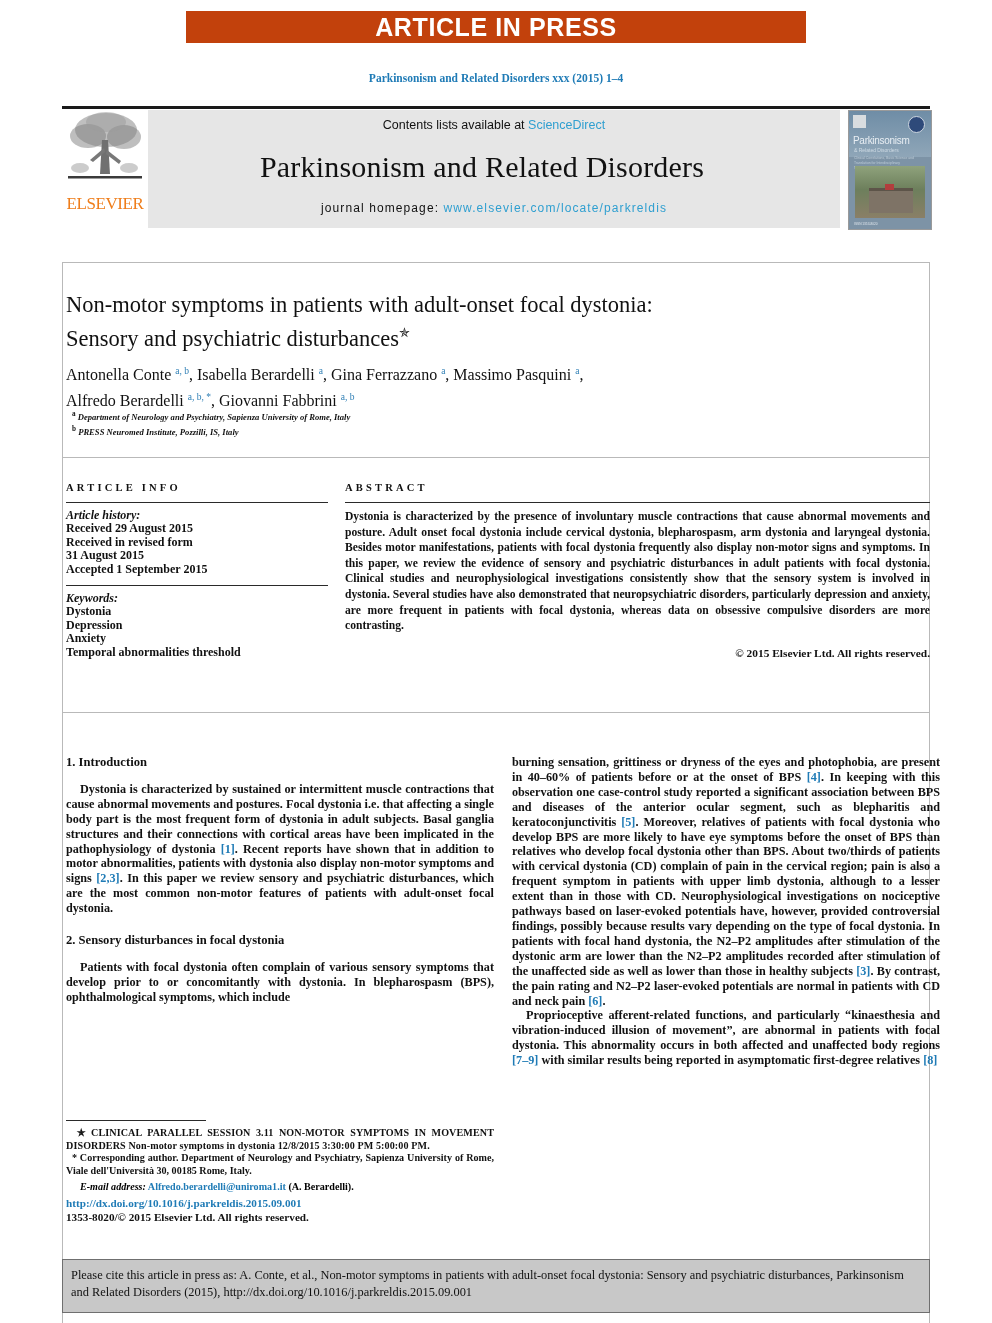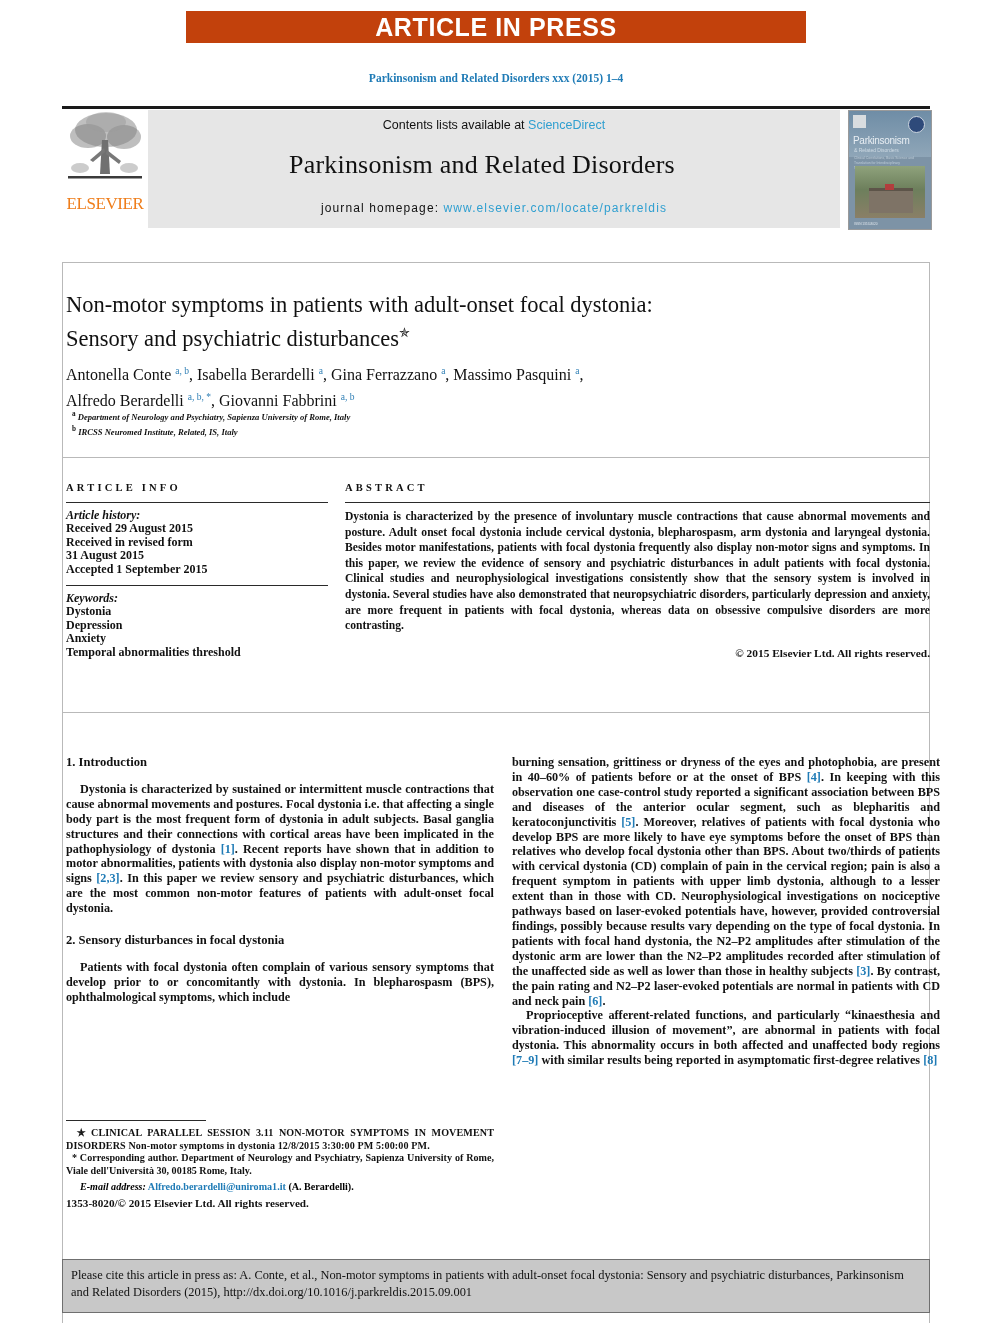--- a/index.html
+++ b/index.html
@@ -90,21 +90,21 @@
   .mast-contents .sd {
     color: #2f9fd0;
   }
   .mast-journal {
     position: absolute;
     left: 86px;
     top: 44px;
     width: 668px;
     text-align: center;
     font-family: "Liberation Serif", serif;
-    font-size: 26px;
+    font-size: 30px;
     color: #111;
     letter-spacing: 0.2px;
   }
   .mast-home {
     position: absolute;
     left: 86px;
     top: 95px;
     width: 692px;
     text-align: center;
     font-family: "Liberation Sans", sans-serif;
@@ -522,21 +522,21 @@
   </div>
 
   <div class="authors">
     <span>Antonella Conte</span>&nbsp;<sup>a, b</sup><span>, </span><span>Isabella Berardelli</span>&nbsp;<sup>a</sup><span>, </span><span>Gina Ferrazzano</span>&nbsp;<sup>a</sup><span>, </span><span>Massimo Pasquini</span>&nbsp;<sup>a</sup><span>, </span><br><span>Alfredo Berardelli</span>&nbsp;<sup>a, b, *</sup><span>, </span><span>Giovanni Fabbrini</span>&nbsp;<sup>a, b</sup>
   </div>
 
   <div class="affils">
     <sup>a</sup>
     <span>Department of Neurology and Psychiatry, Sapienza University of Rome, Italy</span><br>
     <sup>b</sup>
-    <span>IRCSS Neuromed Institute, Related, IS, Italy</span>
+    <span>PRESS Neuromed Institute, Pozzilli, IS, Italy</span>
   </div>
 
   <div class="info-col">
     <div class="sect-label">ARTICLE INFO</div>
     <div class="hr-thin"></div>
     <div class="info-body">
       <div class="ital">Article history:</div>
       <div>Received 29 August 2015</div>
       <div>Received in revised form</div>
       <div>31 August 2015</div>
@@ -572,20 +572,21 @@
   </div>
 
   <div class="fn-rule"></div>
   <div class="footnotes">
     <p class="fn smallcaps">&nbsp;&nbsp;<span>✯</span> <span>CLINICAL PARALLEL SESSION 3.11 NON-MOTOR SYMPTOMS IN MOVEMENT DISORDERS Non-motor symptoms in dystonia 12/8/2015 3:30:00 PM 5:00:00 PM.</span></p>
     <p class="fn">&nbsp;&nbsp;<span>*</span> <span>Corresponding author. Department of Neurology and Psychiatry, Sapienza University of Rome, Viale dell'Università 30, 00185 Rome, Italy.</span></p>
     <p class="fn-email"><span class="lbl">E-mail address:</span> <span class="mail">Alfredo.berardelli@uniroma1.it</span> <span>(A. Berardelli).</span></p>
   </div>
 
   <div class="doi-block">
+    <div class="doi-link">http://dx.doi.org/10.1016/j.parkreldis.2015.09.001</div>
     <div class="issn">1353-8020/© 2015 Elsevier Ltd. All rights reserved.</div>
   </div>
 
   <div class="cite-box">
     <div class="cite-inner">Please cite this article in press as: A. Conte, et al., Non-motor symptoms in patients with adult-onset focal dystonia: Sensory and psychiatric disturbances, Parkinsonism and Related Disorders (2015), http://dx.doi.org/10.1016/j.parkreldis.2015.09.001</div>
   </div>
 
 </div>
 
 </body></html>

